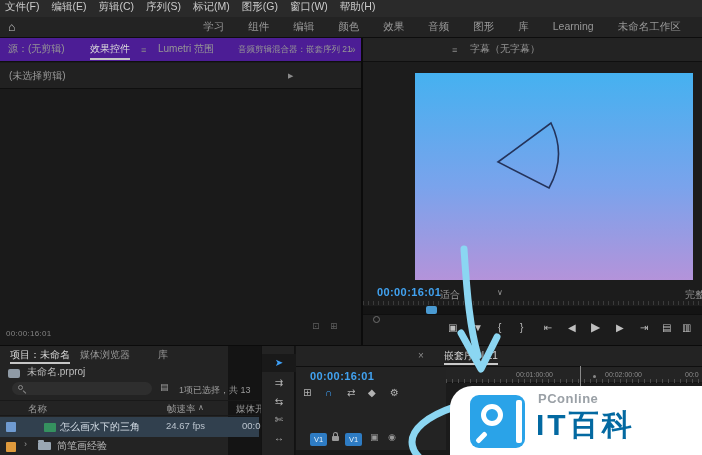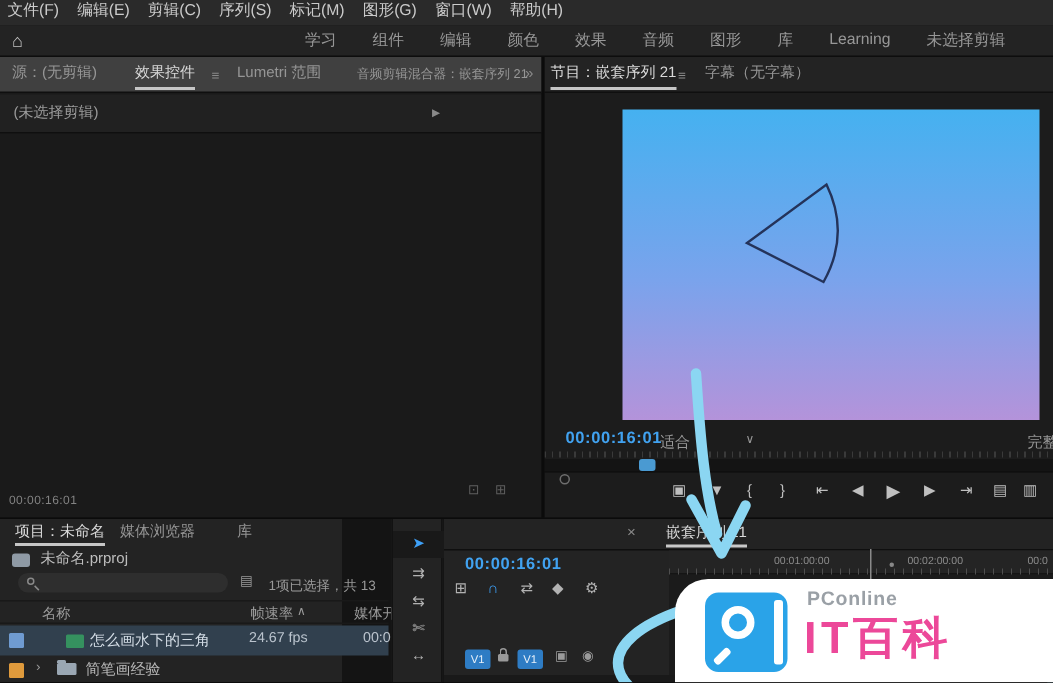--- a/index.html
+++ b/index.html
@@ -18,21 +18,21 @@
   .ws-tabs{display:flex;gap:24px;margin-left:188px;white-space:nowrap}
   .ws-tab{cursor:default}
 
   
   .ptab{height:22px;line-height:22px;font-size:10px;color:#969696;white-space:nowrap;position:absolute}
   .ptab.active{color:#dadada;border-bottom:2px solid #c6c6c6}
   .pmenu{position:absolute;font-size:9px;color:#8a8a8a}
 
   
   .fx{position:absolute;left:0;top:38px;width:361px;height:307px;background:#1a1a1a}
-  .fx-tabbar{position:absolute;left:0;top:0;width:100%;height:24px;background:#404040;border-bottom:1px solid #0f0f0f}
+  .fx-tabbar{position:absolute;left:0;top:0;width:100%;height:24px;background:#4c1d95;border-bottom:1px solid #0f0f0f}
   .fx-empty{position:absolute;left:0;top:25px;width:100%;height:26px;background:#212121;
             border-bottom:1px solid #0f0f0f;line-height:26px;padding-left:9px;font-size:10px;color:#9a9a9a}
   .fx-exp{position:absolute;left:288px;top:0;font-size:7px;color:#8a8a8a}
   .fx-tc{position:absolute;left:6px;top:291px;font-size:8px;color:#838383;letter-spacing:.3px}
   .fx-zo{position:absolute;left:312px;top:283px;font-size:9px;color:#5f5f5f}
   .fx-zi{position:absolute;left:330px;top:283px;font-size:9px;color:#5f5f5f}
 
   
   .prog{position:absolute;left:363px;top:38px;width:339px;height:307px;background:#1c1c1c}
   .prog-tabbar{position:absolute;left:0;top:0;width:100%;height:24px;background:#232323;border-bottom:1px solid #0f0f0f}
@@ -119,21 +119,21 @@
   .anno{position:absolute;left:0;top:0;z-index:50;pointer-events:none}
 
   
   .wm{position:absolute;left:450px;top:386px;width:252px;height:69px;background:#ffffff;
       border-radius:22px 0 0 0;z-index:60}
   .wm-icon{position:absolute;left:20px;top:9px;width:55px;height:53px;background:#2aa3e8;border-radius:9px}
   .wm-page{position:absolute;right:3px;top:5px;width:6px;height:43px;background:#ffffff;border-radius:2px}
   .wm-ring{position:absolute;left:11px;top:9px;width:22px;height:22px;border:5px solid #ffffff;border-radius:50%}
   .wm-handle{position:absolute;left:9px;top:36px;width:5px;height:13px;background:#ffffff;border-radius:2px;transform:rotate(45deg)}
   .wm-brand{position:absolute;left:88px;top:5px;font-size:13px;color:#9aa0a6;font-weight:bold;letter-spacing:.5px}
-  .wm-title{position:absolute;left:86px;top:19px;font-size:30px;color:#ec4899;font-weight:bold;letter-spacing:3px;white-space:nowrap}
+  .wm-title{position:absolute;left:86px;top:19px;font-size:30px;color:#0369a1;font-weight:bold;letter-spacing:3px;white-space:nowrap}
 </style>
 </head>
 <body>
 
 <div id="app">
 
   <div class="menubar">
     <span>文件(F)</span>
     <span>编辑(E)</span>
     <span>剪辑(C)</span>
@@ -149,21 +149,21 @@
     <div class="ws-tabs">
       <span class="ws-tab">学习</span>
       <span class="ws-tab">组件</span>
       <span class="ws-tab">编辑</span>
       <span class="ws-tab">颜色</span>
       <span class="ws-tab">效果</span>
       <span class="ws-tab">音频</span>
       <span class="ws-tab">图形</span>
       <span class="ws-tab">库</span>
       <span class="ws-tab">Learning</span>
-      <span class="ws-tab">未选择剪辑</span>
+      <span class="ws-tab">未命名工作区</span>
     </div>
   </div>
 
   <div class="fx">
     <div class="fx-tabbar">
       <span class="ptab" style="left:8px">源：(无剪辑)</span>
       <span class="ptab active" style="left:90px">效果控件</span>
       <span class="pmenu" style="left:141px;top:7px">≡</span>
       <span class="ptab" style="left:158px">Lumetri 范围</span>
       <span class="ptab" style="left:238px;font-size:8.5px">音频剪辑混合器：嵌套序列 21</span>
@@ -173,21 +173,20 @@
       <span>(未选择剪辑)</span>
       <span class="fx-exp">▶</span>
     </div>
     <span class="fx-tc">00:00:16:01</span>
     <span class="fx-zo">⊡</span>
     <span class="fx-zi">⊞</span>
   </div>
 
   <div class="prog">
     <div class="prog-tabbar">
-      <span class="ptab active" style="left:4px">节目：嵌套序列 21</span>
       <span class="pmenu" style="left:89px;top:7px">≡</span>
       <span class="ptab" style="left:107px">字幕（无字幕）</span>
     </div>
     <div class="monitor">
       <svg width="278" height="207" viewBox="0 0 278 207">
         <path d="M83,89 L136,50 Q152,83 134,115 Z" fill="none" stroke="#24335a" stroke-width="1.6"></path>
       </svg>
     </div>
     <span class="prog-tc tc-blue">00:00:16:01</span>
     <span class="fit">适合</span>

